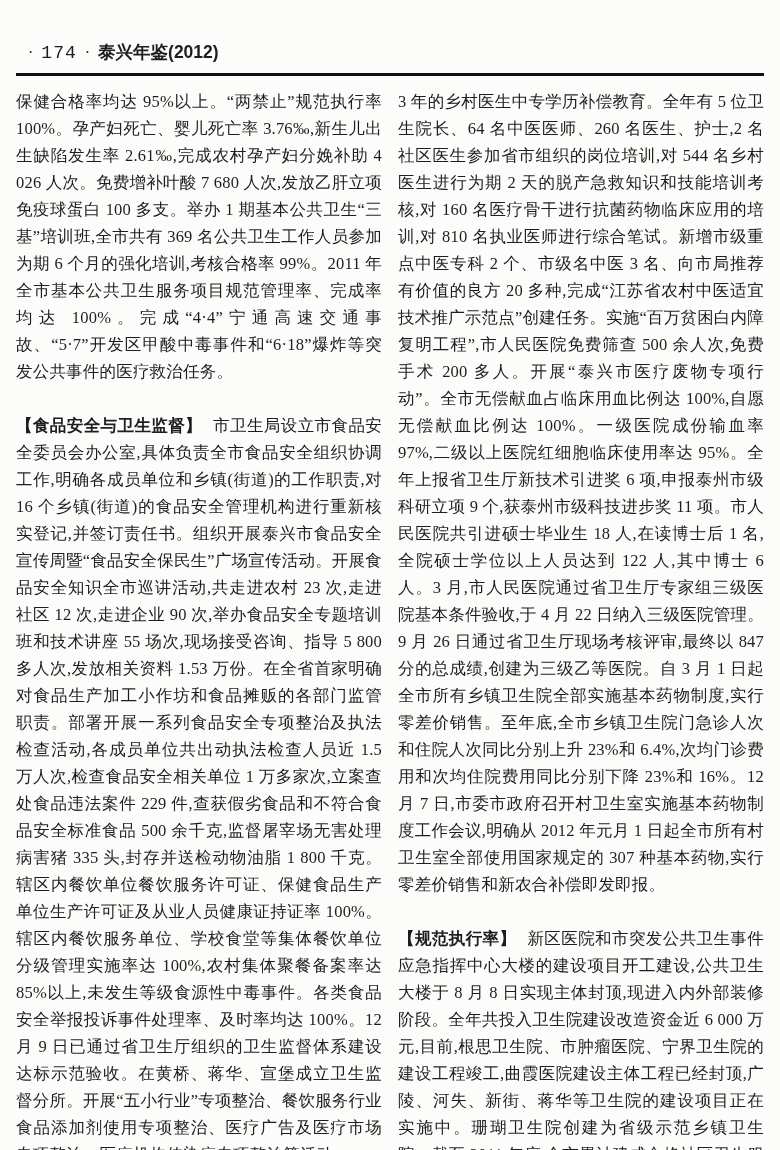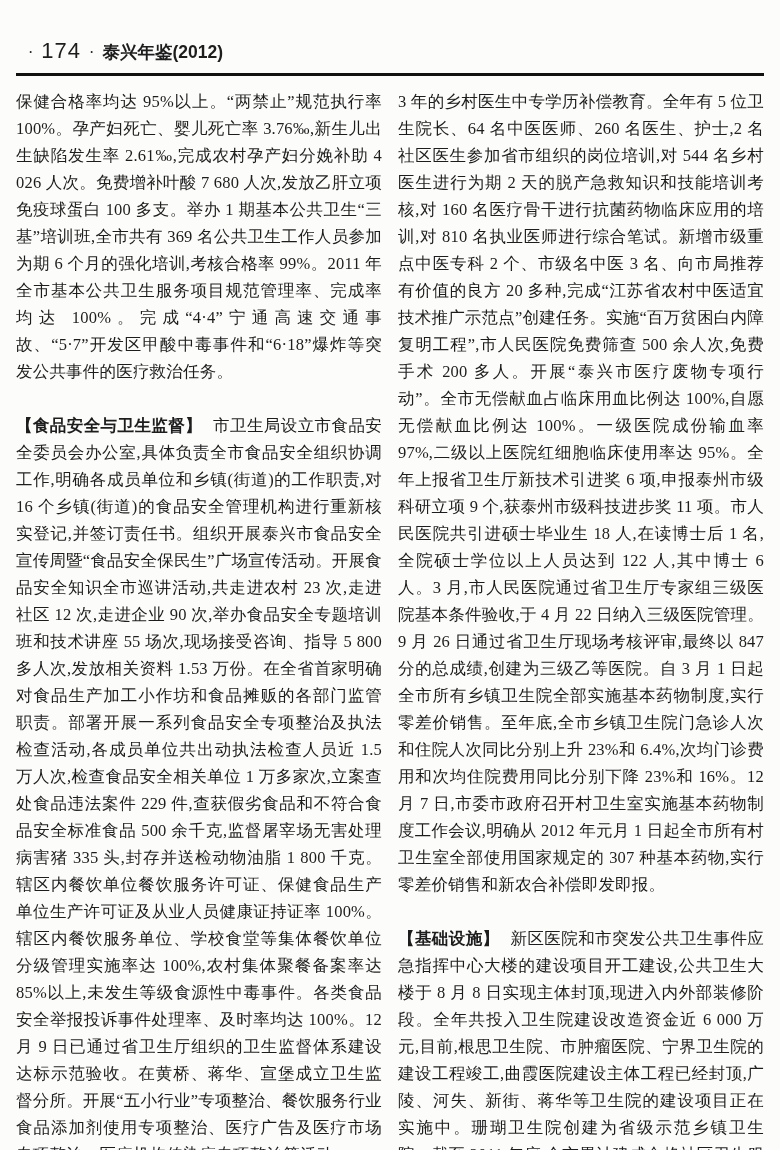--- a/index.html
+++ b/index.html
@@ -24,23 +24,23 @@
     align-items: baseline;
     padding: 4px 0 9px 4px;
     font-size: 17px;
   }
   .hdr-dot {
     font-size: 16px;
     margin: 0 8px;
     color: #222;
   }
   .hdr-pagenum {
-    font-size: 22px;
+    font-size: 18px;
     letter-spacing: 1px;
-    font-family: Liberation Sans, sans-serif;
+    font-family: Liberation Mono, monospace;
   }
   .hdr-title {
     font-family: "Liberation Sans", "DejaVu Sans", sans-serif;
     font-weight: bold;
     font-size: 17.5px;
     margin-top: 20px;
   }
   .header-rule {
     border: none;
     border-top: 3px solid #111;
@@ -96,19 +96,19 @@
         <span class="section-head">【食品安全与卫生监督】</span><span>市卫生局设立市食品安全委员会办公室,具体负责全市食品安全组织协调工作,明确各成员单位和乡镇(街道)的工作职责,对 16 个乡镇(街道)的食品安全管理机构进行重新核实登记,并签订责任书。组织开展泰兴市食品安全宣传周暨“食品安全保民生”广场宣传活动。开展食品安全知识全市巡讲活动,共走进农村 23 次,走进社区 12 次,走进企业 90 次,举办食品安全专题培训班和技术讲座 55 场次,现场接受咨询、指导 5 800 多人次,发放相关资料 1.53 万份。在全省首家明确对食品生产加工小作坊和食品摊贩的各部门监管职责。部署开展一系列食品安全专项整治及执法检查活动,各成员单位共出动执法检查人员近 1.5 万人次,检查食品安全相关单位 1 万多家次,立案查处食品违法案件 229 件,查获假劣食品和不符合食品安全标准食品 500 余千克,监督屠宰场无害处理病害猪 335 头,封存并送检动物油脂 1 800 千克。辖区内餐饮单位餐饮服务许可证、保健食品生产单位生产许可证及从业人员健康证持证率 100%。辖区内餐饮服务单位、学校食堂等集体餐饮单位分级管理实施率达 100%,农村集体聚餐备案率达 85%以上,未发生等级食源性中毒事件。各类食品安全举报投诉事件处理率、及时率均达 100%。12 月 9 日已通过省卫生厅组织的卫生监督体系建设达标示范验收。在黄桥、蒋华、宣堡成立卫生监督分所。开展“五小行业”专项整治、餐饮服务行业食品添加剂使用专项整治、医疗广告及医疗市场专项整治、医疗机构传染病专项整治等活动。</span>
       </p>
 
     </div>
 
     <div class="col">
       <p class="para">
         <span class="section-head"></span><span>3 年的乡村医生中专学历补偿教育。全年有 5 位卫生院长、64 名中医医师、260 名医生、护士,2 名社区医生参加省市组织的岗位培训,对 544 名乡村医生进行为期 2 天的脱产急救知识和技能培训考核,对 160 名医疗骨干进行抗菌药物临床应用的培训,对 810 名执业医师进行综合笔试。新增市级重点中医专科 2 个、市级名中医 3 名、向市局推荐有价值的良方 20 多种,完成“江苏省农村中医适宜技术推广示范点”创建任务。实施“百万贫困白内障复明工程”,市人民医院免费筛查 500 余人次,免费手术 200 多人。开展“泰兴市医疗废物专项行动”。全市无偿献血占临床用血比例达 100%,自愿无偿献血比例达 100%。一级医院成份输血率 97%,二级以上医院红细胞临床使用率达 95%。全年上报省卫生厅新技术引进奖 6 项,申报泰州市级科研立项 9 个,获泰州市级科技进步奖 11 项。市人民医院共引进硕士毕业生 18 人,在读博士后 1 名,全院硕士学位以上人员达到 122 人,其中博士 6 人。3 月,市人民医院通过省卫生厅专家组三级医院基本条件验收,于 4 月 22 日纳入三级医院管理。9 月 26 日通过省卫生厅现场考核评审,最终以 847 分的总成绩,创建为三级乙等医院。自 3 月 1 日起全市所有乡镇卫生院全部实施基本药物制度,实行零差价销售。至年底,全市乡镇卫生院门急诊人次和住院人次同比分别上升 23%和 6.4%,次均门诊费用和次均住院费用同比分别下降 23%和 16%。12 月 7 日,市委市政府召开村卫生室实施基本药物制度工作会议,明确从 2012 年元月 1 日起全市所有村卫生室全部使用国家规定的 307 种基本药物,实行零差价销售和新农合补偿即发即报。</span>
       </p>
       <p class="para">
-        <span class="section-head">【基础设施】</span><span>新区医院和市突发公共卫生事件应急指挥中心大楼的建设项目开工建设,公共卫生大楼于 8 月 8 日实现主体封顶,现进入内外部装修阶段。全年共投入卫生院建设改造资金近 6 000 万元,目前,根思卫生院、市肿瘤医院、宁界卫生院的建设工程竣工,曲霞医院建设主体工程已经封顶,广陵、河失、新街、蒋华等卫生院的建设项目正在实施中。珊瑚卫生院创建为省级示范乡镇卫生院。截至 2011 年底,全市累计建成合格社区卫生服务中心 (乡镇卫生院)33 个,村卫生室 239 个,形成覆盖全市农村的“15 分钟健康服务圈”。</span>
+        <span class="section-head">【规范执行率】</span><span>新区医院和市突发公共卫生事件应急指挥中心大楼的建设项目开工建设,公共卫生大楼于 8 月 8 日实现主体封顶,现进入内外部装修阶段。全年共投入卫生院建设改造资金近 6 000 万元,目前,根思卫生院、市肿瘤医院、宁界卫生院的建设工程竣工,曲霞医院建设主体工程已经封顶,广陵、河失、新街、蒋华等卫生院的建设项目正在实施中。珊瑚卫生院创建为省级示范乡镇卫生院。截至 2011 年底,全市累计建成合格社区卫生服务中心 (乡镇卫生院)33 个,村卫生室 239 个,形成覆盖全市农村的“15 分钟健康服务圈”。</span>
       </p>
 
     </div>
 
   </div>
 </div>
 
 </body></html>

